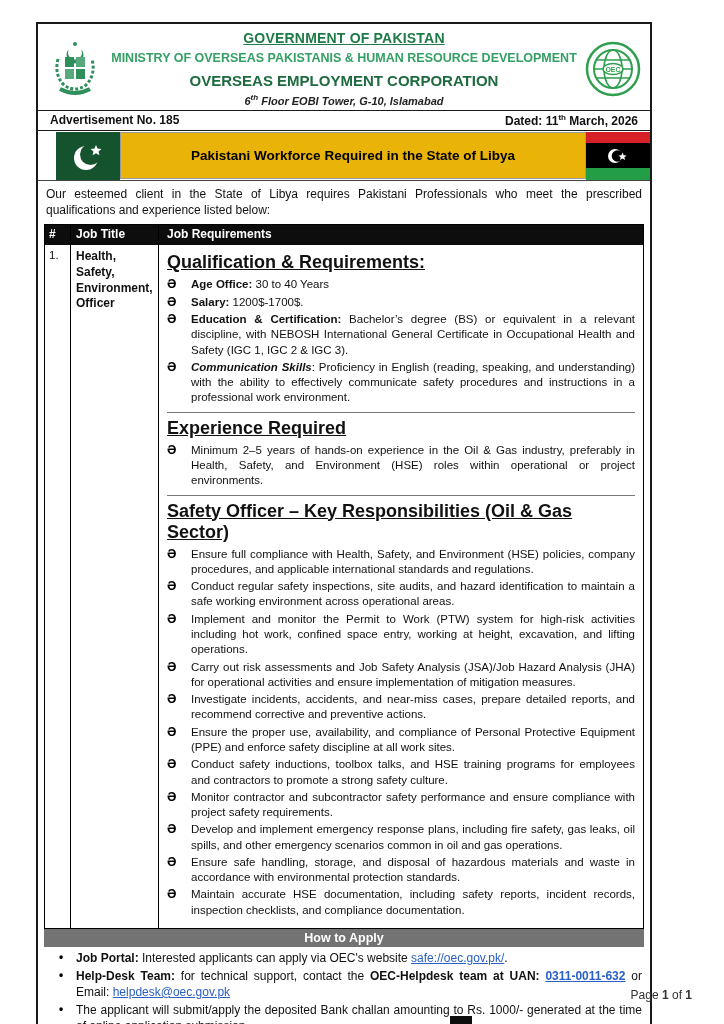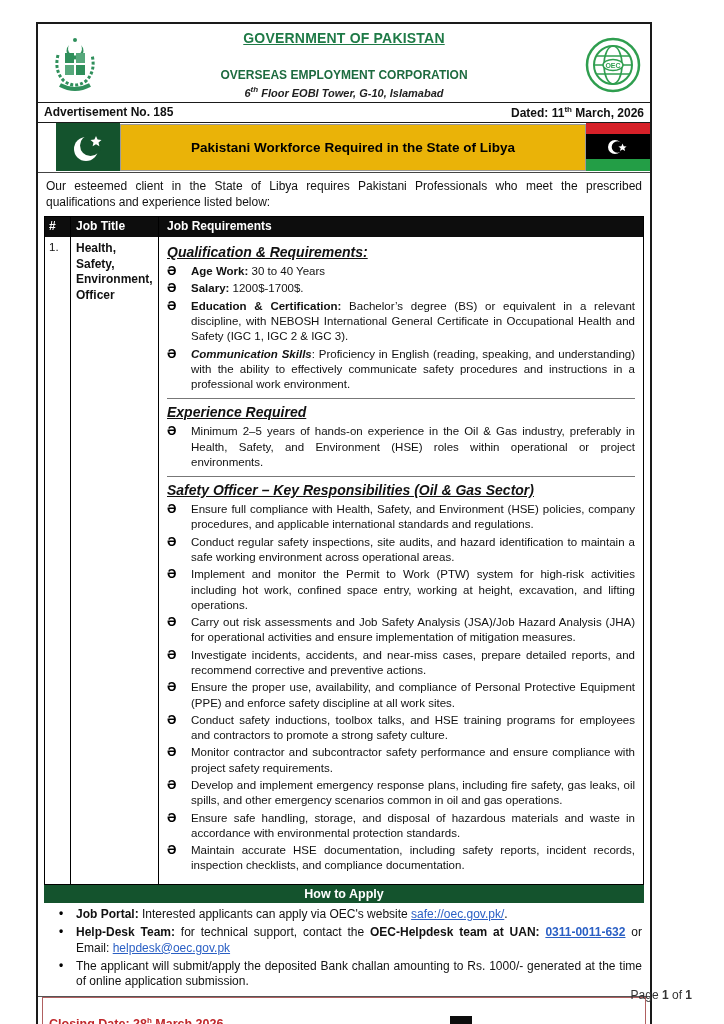--- a/index.html
+++ b/index.html
@@ -6,26 +6,26 @@
   body { width:724px; height:1024px; background:#ffffff; position:relative;
          font-family:"Liberation Sans", sans-serif; color:#111; }
   .doc { position:absolute; left:36px; top:22px; width:616px;
          border:2px solid #1a1a1a; background:#fff; }
 
   
   .hdr { display:flex; align-items:center; padding:6px 8px 2px 8px; }
   .hdr-center { flex:1; text-align:center; line-height:1.25; }
   .gov { color:#1e7a46; font-weight:bold; font-size:14px; text-decoration:underline; letter-spacing:.2px; }
   .ministry { color:#34a065; font-weight:bold; font-size:12.5px; margin-top:3px; }
-  .org { color:#1d6b3f; font-weight:bold; font-size:12px; margin-top:20px; }
+  .org { color:#1d6b3f; font-weight:bold; font-size:15px; margin-top:6px; }
   .addr { color:#222; font-size:11px; font-weight:bold; margin-top:2px;font-style:italic; }
   sup { font-size:8px; }
 
   .advrow { display:flex; justify-content:space-between; border-top:1.5px solid #1a1a1a;
-            padding:2px 6px; font-weight:bold; font-size:12px; }
+            padding:2px 12px; font-weight:bold; font-size:12px; }
 
   
   .banner { display:flex; align-items:stretch; height:50px; padding:0 0 0 18px; border-top:1.5px solid #1a1a1a; }
   .flag { width:64px; height:48px; align-self:center; flex:0 0 auto; }
   .banner-bar { flex:1; background:#eab308; border:1px solid #9a9a9a; margin:1px 0;
                 display:flex; align-items:center; justify-content:center;
                 font-weight:bold; font-size:13.5px; color:#000; }
 
   .intro { padding:6px 8px; font-size:12px; text-align:justify; line-height:1.3; border-top:1px solid #444; }
 
@@ -34,29 +34,29 @@
   .thead { display:flex; background:#0d0d0d; color:#fff; font-weight:bold; font-size:12px; }
   .trow { display:flex; }
   .c-num { flex:0 0 26px; padding:2px 4px; border-right:1px solid #000; }
   .c-title { flex:0 0 88px; padding:2px 5px; border-right:1px solid #000; }
   .c-req { flex:1; padding:2px 8px 4px 8px; }
   .trow .c-num { font-size:11.5px; padding-top:4px; }
   .trow .c-title { font-weight:bold; font-size:12px; line-height:1.3; padding-top:4px; }
 
   .section { padding:3px 0 4px 0; }
   .section + .section { border-top:1px solid #777; }
-  .sec-head { font-weight:bold; font-size:14px; text-decoration:underline; margin:2px 0 4px 0;font-style:italic; }
+  .sec-head { font-weight:bold; font-size:18px; text-decoration:underline; margin:2px 0 4px 0; }
   .bullet-item { display:flex; font-size:11.5px; line-height:1.33; margin-bottom:2px; }
   .blt { flex:0 0 24px; font-weight:bold; font-size:13px; line-height:1.15; color:#000; }
   .btxt { flex:1; text-align:justify; }
   .b { font-weight:bold; }
   .i { font-style:italic; }
   a.link, .link { color:#2a5fc4; text-decoration:underline; cursor:pointer; }
 
-  .blackbar { background:#14532d; color:#fff; font-weight:bold; font-size:12.5px;
+  .blackbar { background:#737373; color:#fff; font-weight:bold; font-size:12.5px;
               text-align:center; padding:2px 0; margin:0 6px; }
   .howto { padding:4px 8px 4px 8px; border-bottom:1px solid #555; }
   .howto .bullet-item .blt { flex:0 0 30px; text-align:center; font-size:12px; }
   .howto .bullet-item { font-size:12px; }
 
   .closing { border:1px solid #b06060; margin:0 4px 3px 4px; padding:18px 6px;
              color:#c0272b; font-weight:bold; font-size:12.5px; }
   .opsbar { background:#0d0d0d; color:#fff; font-weight:bold; font-size:12.5px;
             padding:4px 0 4px 26px; margin:0 4px 13px 4px; text-align:left;border-radius:8px; }
 
@@ -75,20 +75,21 @@
       <path d="M23 12 a7 7 0 1 0 12 0 a8.5 8.5 0 1 1 -12 0" fill="#2f8f5b"></path>
       <path d="M12 22 q-4 16 6 26 q11 8 22 0 q10 -10 6 -26" fill="none" stroke="#2f8f5b" stroke-width="3" stroke-dasharray="3 2"></path>
       <rect x="19" y="20" width="9" height="10" fill="#2f8f5b"></rect>
       <rect x="30" y="20" width="9" height="10" fill="#57a87c"></rect>
       <rect x="19" y="32" width="9" height="10" fill="#57a87c"></rect>
       <rect x="30" y="32" width="9" height="10" fill="#2f8f5b"></rect>
       <path d="M14 52 q15 8 30 0" fill="none" stroke="#2f8f5b" stroke-width="4"></path>
     </svg>
     <div class="hdr-center">
       <div class="gov">GOVERNMENT OF PAKISTAN</div>
+      <div class="ministry">MINISTRY OF OVERSEAS PAKISTANIS &amp; HUMAN RESOURCE DEVELOPMENT</div>
       <div class="org">OVERSEAS EMPLOYMENT CORPORATION</div>
       <div class="addr"><span>6</span><sup>th</sup><span> Floor EOBI Tower, G-10, Islamabad</span></div>
     </div>
     <svg class="oec" width="58" height="60" viewBox="0 0 58 60">
       <circle cx="29" cy="30" r="26" fill="#fff" stroke="#2f9e4f" stroke-width="2.5"></circle>
       <circle cx="29" cy="30" r="19" fill="#fff" stroke="#2f9e4f" stroke-width="2"></circle>
       <ellipse cx="29" cy="30" rx="9" ry="19" fill="none" stroke="#2f9e4f" stroke-width="1.6"></ellipse>
       <line x1="10" y1="30" x2="48" y2="30" stroke="#2f9e4f" stroke-width="1.6"></line>
       <line x1="12" y1="21" x2="46" y2="21" stroke="#2f9e4f" stroke-width="1.3"></line>
       <line x1="12" y1="39" x2="46" y2="39" stroke="#2f9e4f" stroke-width="1.3"></line>
@@ -132,21 +133,21 @@
       <div class="c-num">1.</div>
       <div class="c-title">Health, Safety, Environment, Officer</div>
       <div class="c-req">
 
         <div class="section">
           <div class="sec-head">Qualification &amp; Requirements:</div>
           <div>
 
               <div class="bullet-item">
                 <span class="blt">Ə</span>
-                <span class="btxt"><span class="b"> Age Work:</span><span> 30 to 40 Years</span></span>
+                <span class="btxt"><span class="b"> Age Office:</span><span> 30 to 40 Years</span></span>
               </div>
 
               <div class="bullet-item">
                 <span class="blt">Ə</span>
                 <span class="btxt"><span class="b">Salary:</span><span> 1200$-1700$.</span></span>
               </div>
 
               <div class="bullet-item">
                 <span class="blt">Ə</span>
                 <span class="btxt"><span class="b">Education &amp; Certification:</span><span> Bachelor’s degree (BS) or equivalent in a relevant discipline, with NEBOSH International General Certificate in Occupational Health and Safety (IGC 1, IGC 2 &amp; IGC 3).</span></span>

